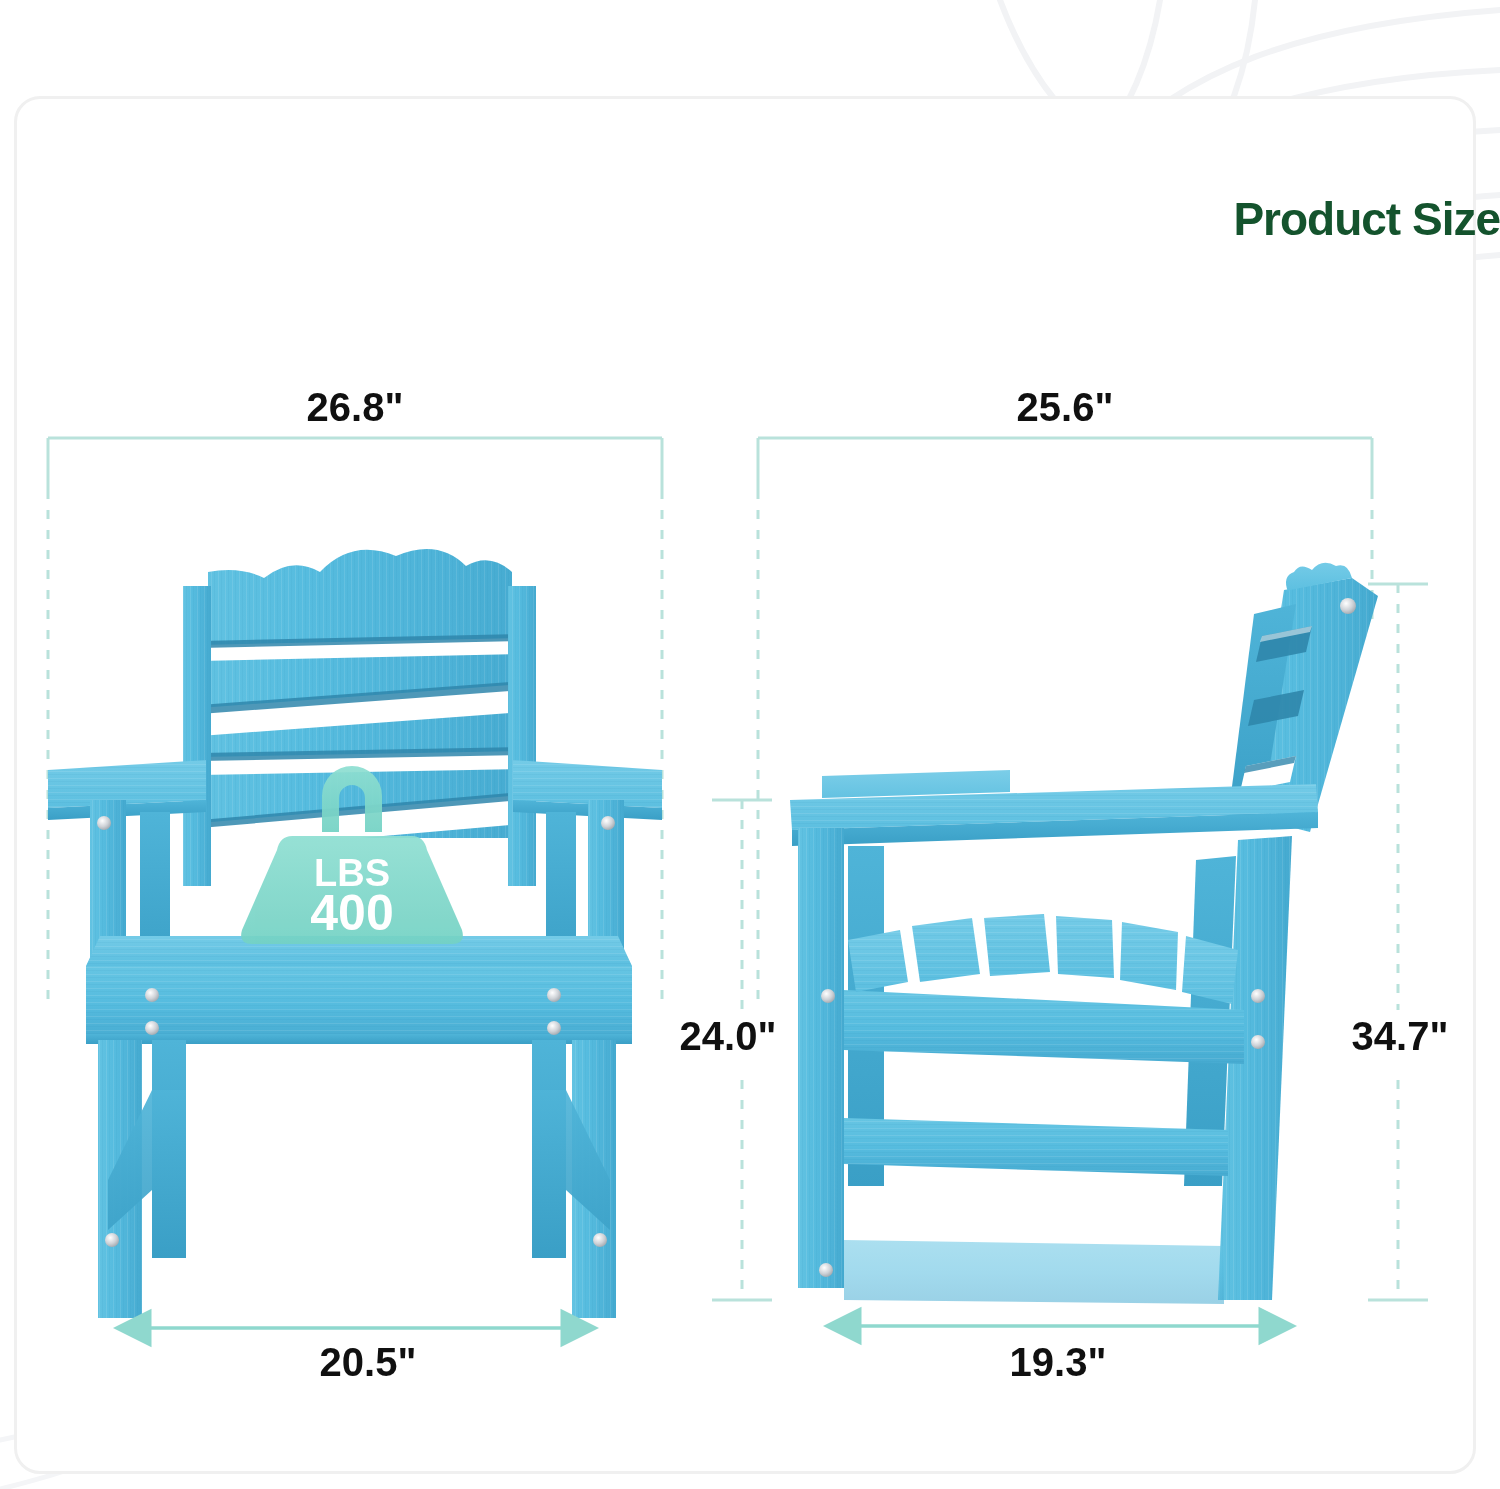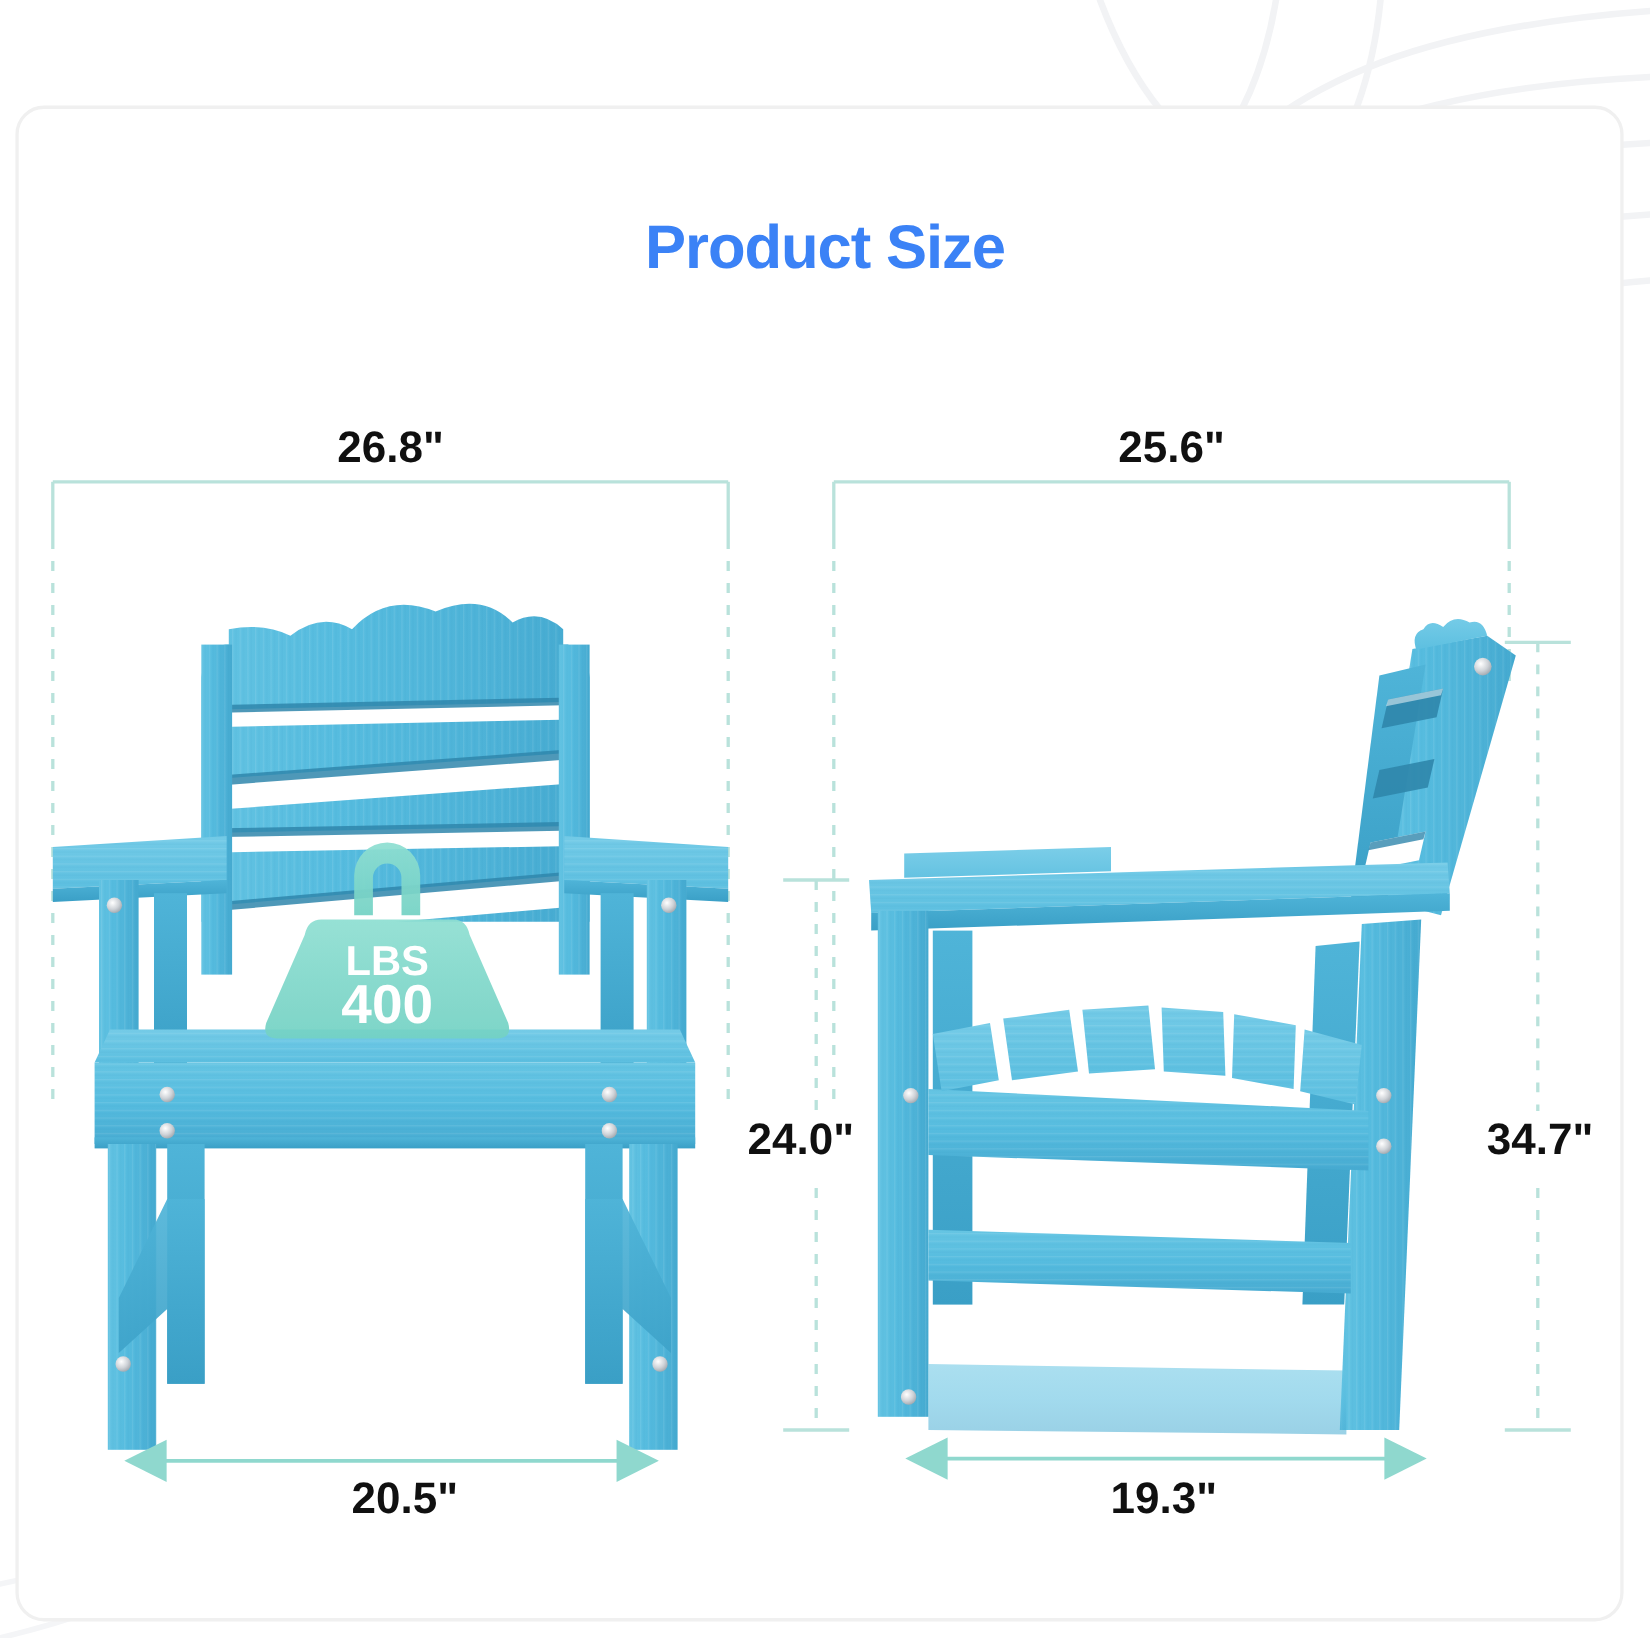--- a/index.html
+++ b/index.html
@@ -27,24 +27,24 @@
     border:3px solid #f0f0f0;
     border-radius:26px;
     box-sizing:border-box;
     z-index:1;
   }
 
   
   #page-title{
     position:absolute;
     left:0; right:0; top:192px;
-    text-align:center;
-    font-size:56px;
+    text-align:right;
+    font-size:46px;
     font-weight:bold;
-    color:#3b82f6;
+    color:#14532d;
     letter-spacing:-1px;
     z-index:6;
     font-family:"Liberation Sans", sans-serif;
   }
 
   
   #stage{position:absolute;inset:0;z-index:5;}
   #stage svg{display:block;}
 
   .dim-label{

